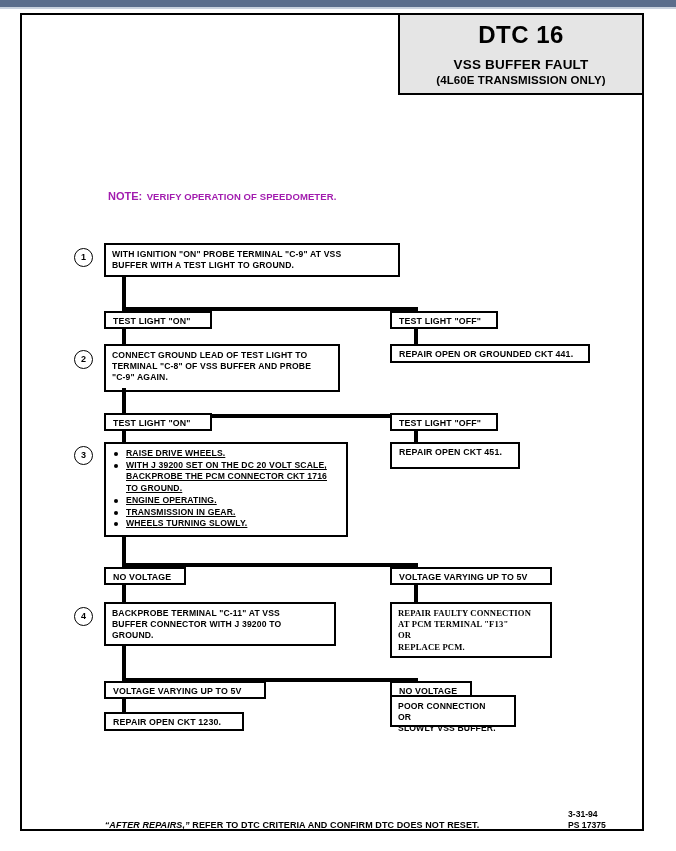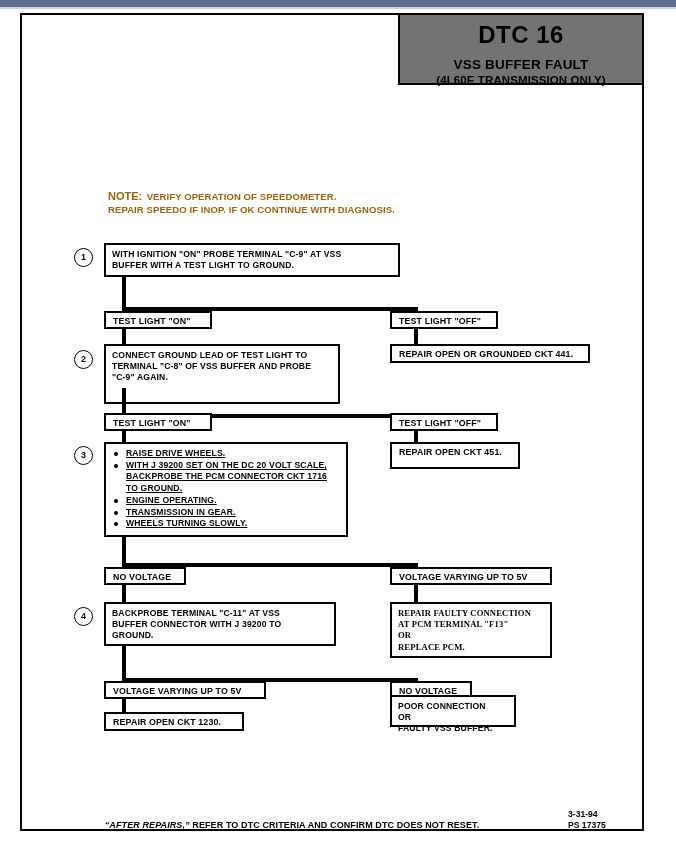--- a/index.html
+++ b/index.html
@@ -44,24 +44,24 @@
     height: 818px;
     border: 2px solid #000;
     box-sizing: border-box;
   }
   
   .header-box {
     position: absolute;
     left: 398px;
     top: 13px;
     width: 246px;
-    height: 72px;
+    height: 82px;
     border: 2px solid #000;
     box-sizing: border-box;
-    background: #737373;
+    background: #e5e5e5;
     text-align: center;
   }
   .header-dtc {
     font-size: 24px;
     font-weight: bold;
     letter-spacing: 0.5px;
     margin-top: 6px;
     color: #000;
   }
   .header-fault {
@@ -78,21 +78,21 @@
     letter-spacing: 0.1px;
     color: #000;
   }
 
   
   .note {
     position: absolute;
     left: 108px;
     top: 188px;
     width: 420px;
-    color: #a16207;
+    color: #a21caf;
     line-height: 13px;
   }
   .note-lead {
     font-size: 11px;
     font-weight: bold;
   }
   .note-body {
     font-size: 9.5px;
     font-weight: bold;
     letter-spacing: 0.1px;
@@ -209,41 +209,40 @@
     <div class="header-dtc">DTC 16</div>
     <div class="header-fault">VSS BUFFER FAULT</div>
     <div class="header-sub">(4L60E TRANSMISSION ONLY)</div>
   </div>
 
   <div class="note">
     <div>
       <span class="note-lead">NOTE:</span>
       <span class="note-body">VERIFY OPERATION OF SPEEDOMETER.</span>
     </div>
-    <div class="note-body">REPAIR SPEEDO IF INOP.  IF OK CONTINUE WITH DIAGNOSIS.</div>
   </div>
 
   <div class="stepnum" style="left:74px; top:248px;">1</div>
   <div class="fbox" style="left:104px; top:243px; width:296px; height:34px;">
     <span class="ln">WITH IGNITION "ON" PROBE TERMINAL "C-9" AT VSS</span>
     <span class="ln">BUFFER WITH A TEST LIGHT TO GROUND.</span>
   </div>
 
   <div class="vline" style="left:122px; top:277px; height:34px;"></div>
   <div class="hline" style="left:122px; top:307px; width:296px;"></div>
   <div class="vline" style="left:414px; top:307px; height:8px;"></div>
 
   <div class="fbox label" style="left:104px; top:311px; width:108px; height:18px;">TEST LIGHT "ON"</div>
   <div class="fbox label" style="left:390px; top:311px; width:108px; height:18px;">TEST LIGHT "OFF"</div>
 
   <div class="vline" style="left:122px; top:329px; height:15px;"></div>
   <div class="vline" style="left:414px; top:329px; height:15px;"></div>
 
   <div class="stepnum" style="left:74px; top:350px;"><span>2</span></div>
-  <div class="fbox" style="left:104px; top:344px; width:236px; height:60px;">
+  <div class="fbox" style="left:104px; top:344px; width:236px; height:48px;">
     <span class="ln">CONNECT GROUND LEAD OF TEST LIGHT TO</span>
     <span class="ln">TERMINAL "C-8" OF VSS BUFFER AND PROBE</span>
     <span class="ln">"C-9" AGAIN.</span>
   </div>
   <div class="fbox label" style="left:390px; top:344px; width:200px; height:19px;">REPAIR OPEN OR GROUNDED CKT 441.</div>
 
   <div class="vline" style="left:122px; top:388px; height:30px;"></div>
   <div class="hline" style="left:122px; top:414px; width:296px;"></div>
   <div class="vline" style="left:414px; top:414px; height:4px;"></div>
 
@@ -295,21 +294,21 @@
   <div class="fbox label" style="left:104px; top:681px; width:162px; height:18px;">VOLTAGE VARYING UP TO 5V</div>
   <div class="fbox label" style="left:390px; top:681px; width:82px; height:18px;">NO VOLTAGE</div>
 
   <div class="vline" style="left:122px; top:699px; height:14px;"></div>
   <div class="vline" style="left:414px; top:699px; height:14px;"></div>
 
   <div class="fbox label" style="left:104px; top:712px; width:140px; height:19px;">REPAIR OPEN CKT 1230.</div>
   <div class="fbox" style="left:390px; top:695px; width:126px; height:32px;">
     <span class="ln">POOR CONNECTION</span>
     <span class="ln">OR</span>
-    <span class="ln">FAULTY VSS BUFFER.</span>
+    <span class="ln">SLOWLY VSS BUFFER.</span>
   </div>
 
   <div class="footer-text">
     <i>“AFTER REPAIRS,”</i><span> REFER TO DTC CRITERIA AND CONFIRM DTC DOES NOT RESET.</span>
   </div>
   <div class="footer-stamp">
     <div>3-31-94</div>
     <div>PS 17375</div>
   </div>
 

